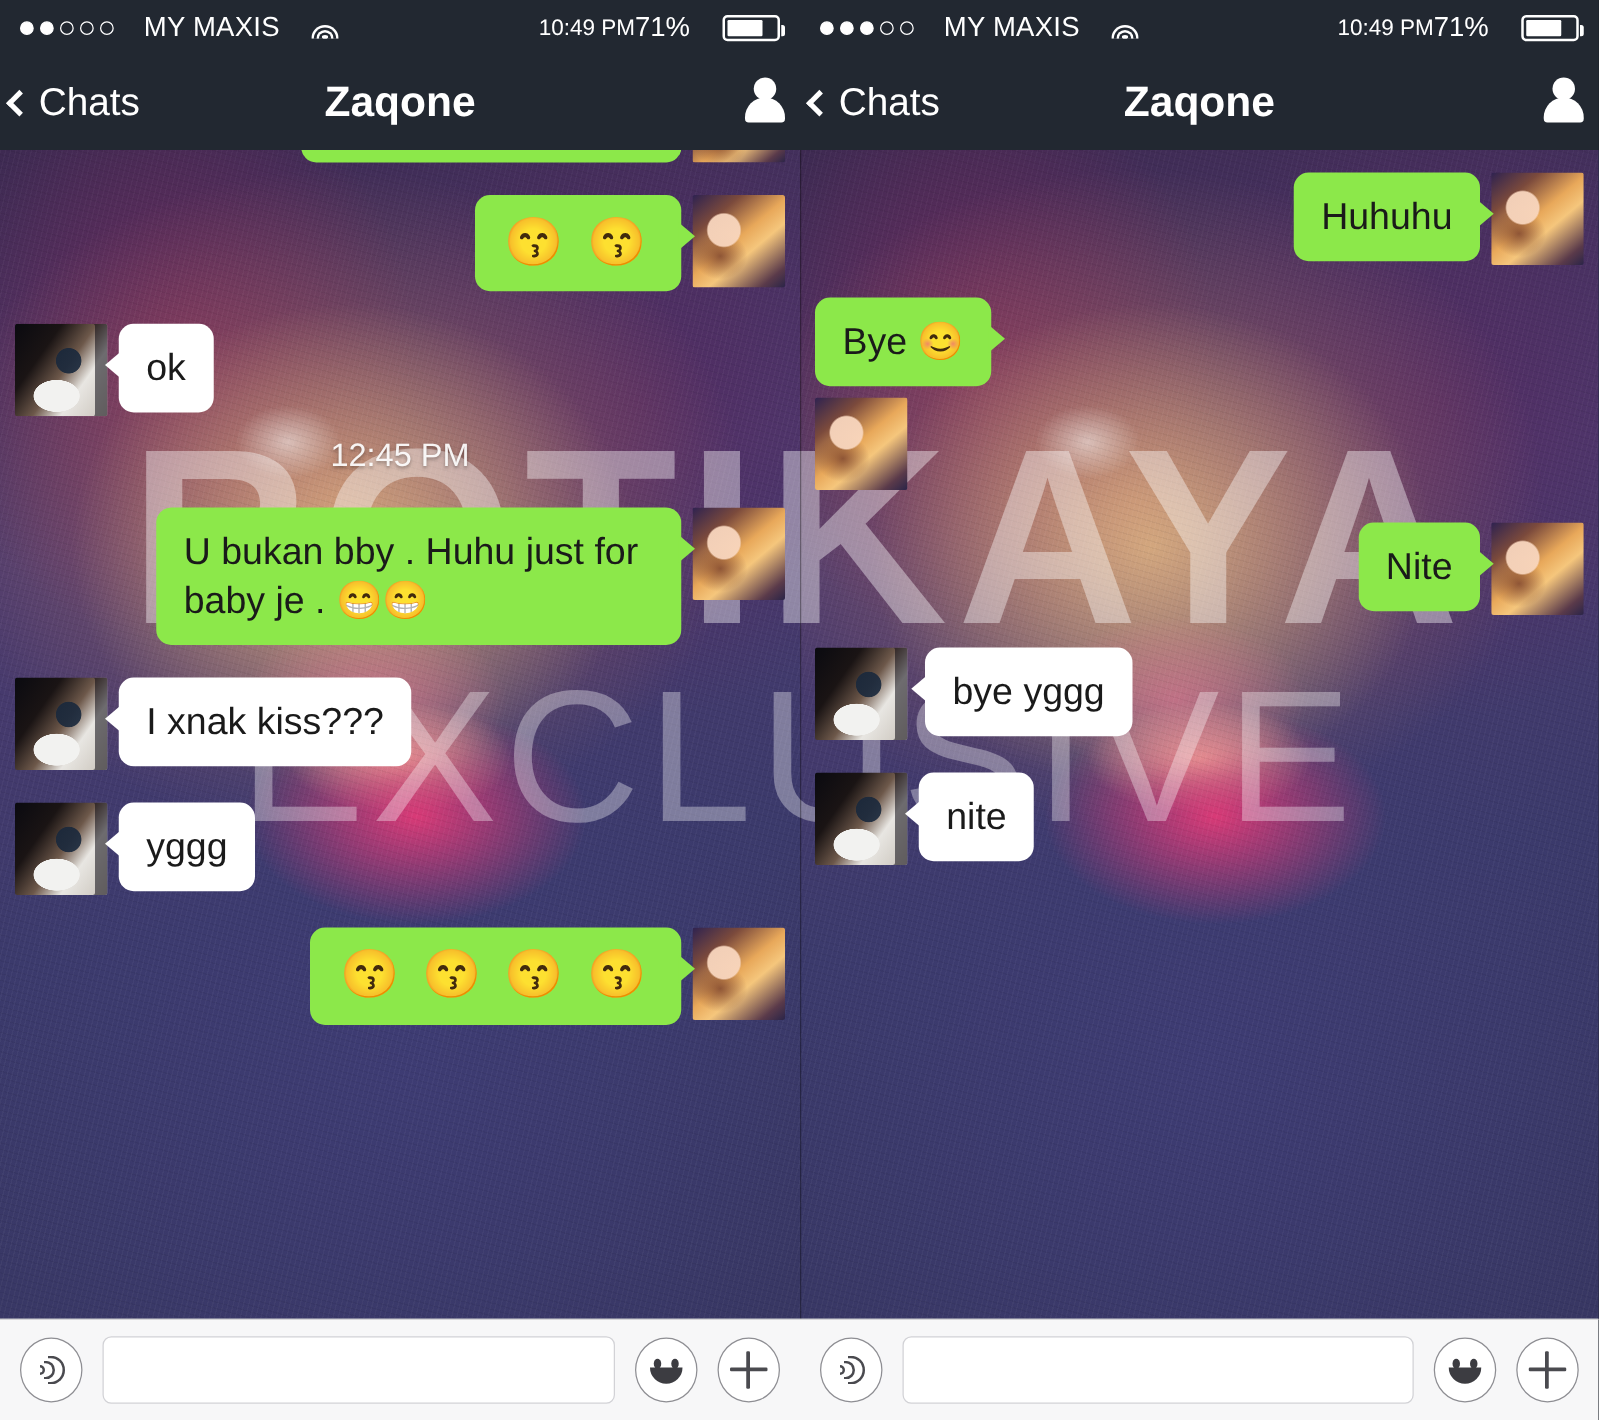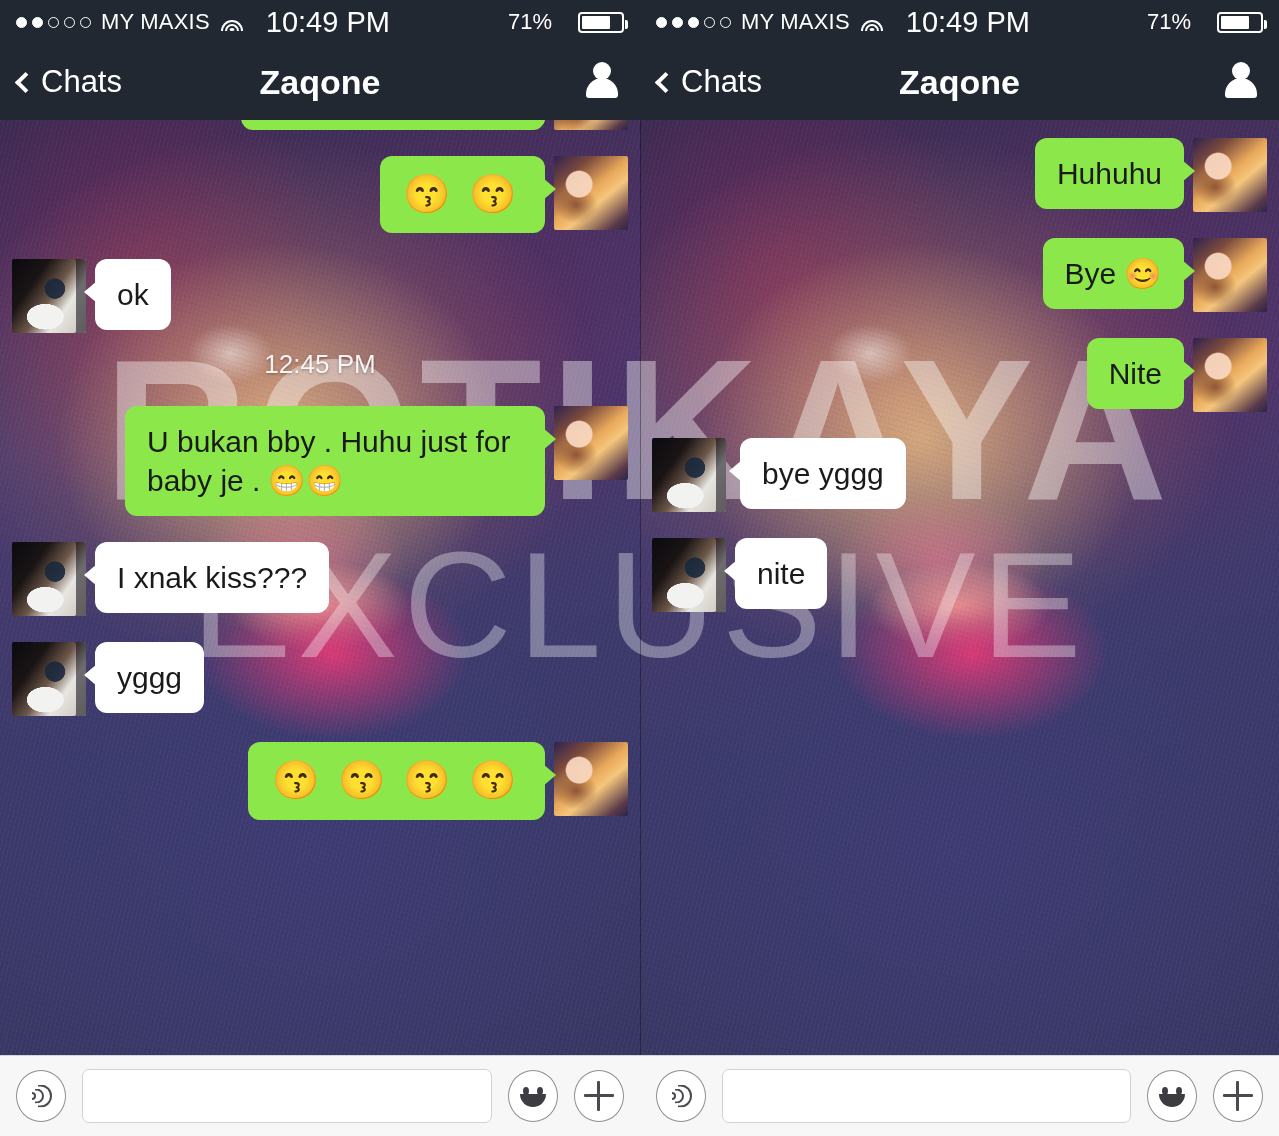--- a/index.html
+++ b/index.html
@@ -22,56 +22,56 @@
 
   
   .statusbar {
     position: relative; z-index: 30;
     height: 44px;
     background: #222831;
     display: flex; align-items: center;
     padding: 0 16px;
     color: #ffffff;
   }
-  .sb-left { display: flex; align-items: center; gap: 10px; justify-content: space-between; }
+  .sb-left { display: flex; align-items: center; gap: 24px; justify-content: space-between; }
   .dots { display: flex; gap: 5px; align-items: center; }
   .dot { width: 11px; height: 11px; border-radius: 50%; border: 1.6px solid #ffffff; }
   .dot.on { background: #ffffff; }
   .carrier { font-size: 22px; letter-spacing: .2px; font-weight: 400; }
   .wifi { position: relative; width: 24px; height: 18px; }
   .wifi i {
     position: absolute; left: 50%; bottom: 0;
     border: 2.2px solid #ffffff; border-bottom: none;
     border-radius: 50% 50% 0 0 / 100% 100% 0 0;
     transform: translateX(-50%);
   }
   .wifi i:nth-child(1) { width: 22px; height: 11px; }
   .wifi i:nth-child(2) { width: 14px; height: 7px; }
   .wifi i:nth-child(3) { width: 5px; height: 3px; background: #fff; border-radius: 50%; border: none; bottom: 0; }
-  .sb-time { flex: 1; text-align: left; font-size: 29px; padding-left: 22px; }
+  .sb-time { flex: 1; text-align: right; font-size: 18px; padding-left: 22px; }
   .sb-right { display: flex; align-items: center; gap: 26px; }
   .batt-pct { font-size: 22px; }
   .batt {
     position: relative; width: 46px; height: 21px;
     border: 2px solid #ffffff; border-radius: 4px;
     display: flex; align-items: center;
   }
   .batt::after {
     content: ""; position: absolute; right: -6px; top: 6px;
     width: 3px; height: 9px; background: #ffffff; border-radius: 0 2px 2px 0;
   }
   .batt .fill { height: 13px; margin-left: 2px; background: #ffffff; border-radius: 1px; }
 
   
   .navbar {
     position: relative; z-index: 30;
     height: 76px;
     background: #222831;
     display: flex; align-items: center;
-    padding: 0 18px;
+    padding: 0 8px;
     color: #ffffff;
     gap: 31px;
   }
   .nav-back { display: flex; align-items: center; gap: 6px; cursor: pointer; }
   .chev {
     width: 15px; height: 15px;
     border-left: 4px solid #ffffff; border-bottom: 4px solid #ffffff;
     transform: rotate(45deg);
     margin-right: 2px;
   }
@@ -421,21 +421,21 @@
       </div>
     </div>
 
     <div class="chat">
       <div class="bg"></div>
       <div class="msgs">
           <div class="row out" style="margin-top: 18px;">
             <div class="bubble out">Huhuhu</div>
             <div class="avatar female"></div>
           </div>
-          <div class="row out" style="margin-top: 26px;">
+          <div class="row out" style="margin-top: 26px; flex-direction: column;">
             <div class="bubble out">Bye 😊</div>
             <div class="avatar female"></div>
           </div>
           <div class="row out" style="margin-top: 26px;">
             <div class="bubble out">Nite</div>
             <div class="avatar female"></div>
           </div>
           <div class="row in" style="margin-top: 26px; gap: 14px;">
             <div class="avatar male"></div>
             <div class="bubble in">bye yggg</div>

